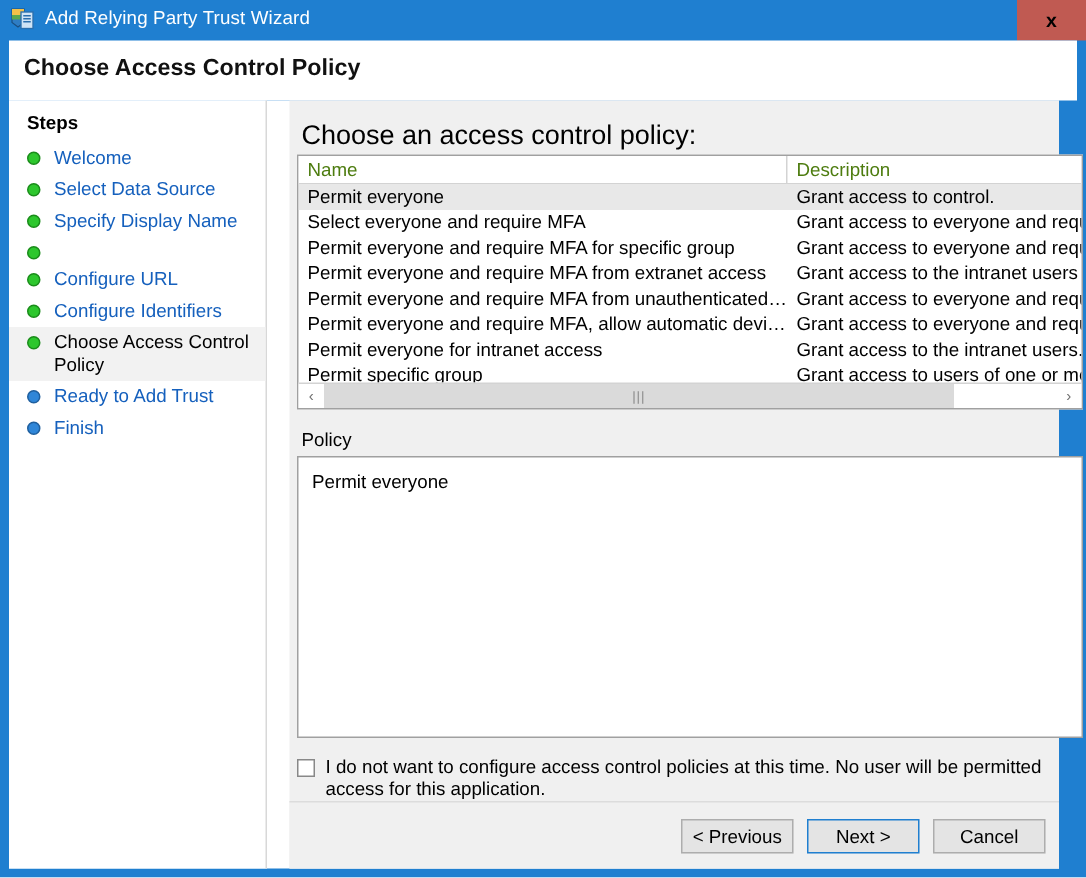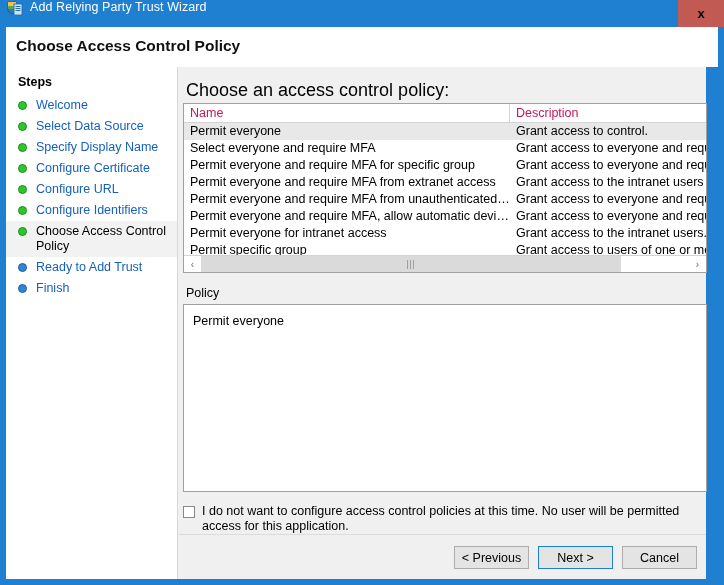--- a/index.html
+++ b/index.html
@@ -22,21 +22,21 @@
   }
 
   
   #titlebar {
     position: absolute;
     left: 0; top: 0;
     width: 724px;
     height: 24px;
     background: #1f7fd0;
     display: flex;
-    align-items: flex-start;
+    align-items: center;
   }
   #title-icon {
     width: 16px;
     height: 16px;
     margin-left: 7px;
     margin-right: 7px;
     flex: none;
     position: relative;
   }
   #title-text {
@@ -81,20 +81,21 @@
 
   
   #body-area {
     position: absolute;
     left: 6px; top: 67px;
     width: 700px;
     height: 512px;
     background: #ffffff;
     display: flex;
     box-sizing: border-box;
+    gap: 15px;
   }
 
   
   #sidebar {
     width: 172px;
     flex: none;
     background: #ffffff;
     border-right: 1px solid #d8d8d8;
     box-sizing: border-box;
     position: relative;
@@ -170,21 +171,21 @@
   }
   #list-header {
     display: flex;
     height: 19px;
     background: #ffffff;
     border-bottom: 1px solid #d3d3d3;
     box-sizing: border-box;
   }
   .col-head {
     font-size: 12.5px;
-    color: #be185d;
+    color: #4d7c0f;
     padding: 2px 0 0 6px;
     box-sizing: border-box;
     white-space: nowrap;
     cursor: pointer;
   }
   .col-head.name {
     width: 326px;
     flex: none;
     border-right: 1px solid #d3d3d3;
   }
@@ -396,21 +397,20 @@
           <div class="step">
             <span class="step-bullet done"></span>
             <span class="step-label">Select Data Source</span>
           </div>
           <div class="step">
             <span class="step-bullet done"></span>
             <span class="step-label">Specify Display Name</span>
           </div>
           <div class="step">
             <span class="step-bullet done"></span>
-            <span class="step-label">Configure Certificate</span>
           </div>
           <div class="step">
             <span class="step-bullet done"></span>
             <span class="step-label">Configure URL</span>
           </div>
           <div class="step">
             <span class="step-bullet done"></span>
             <span class="step-label">Configure Identifiers</span>
           </div>
           <div class="step current">

